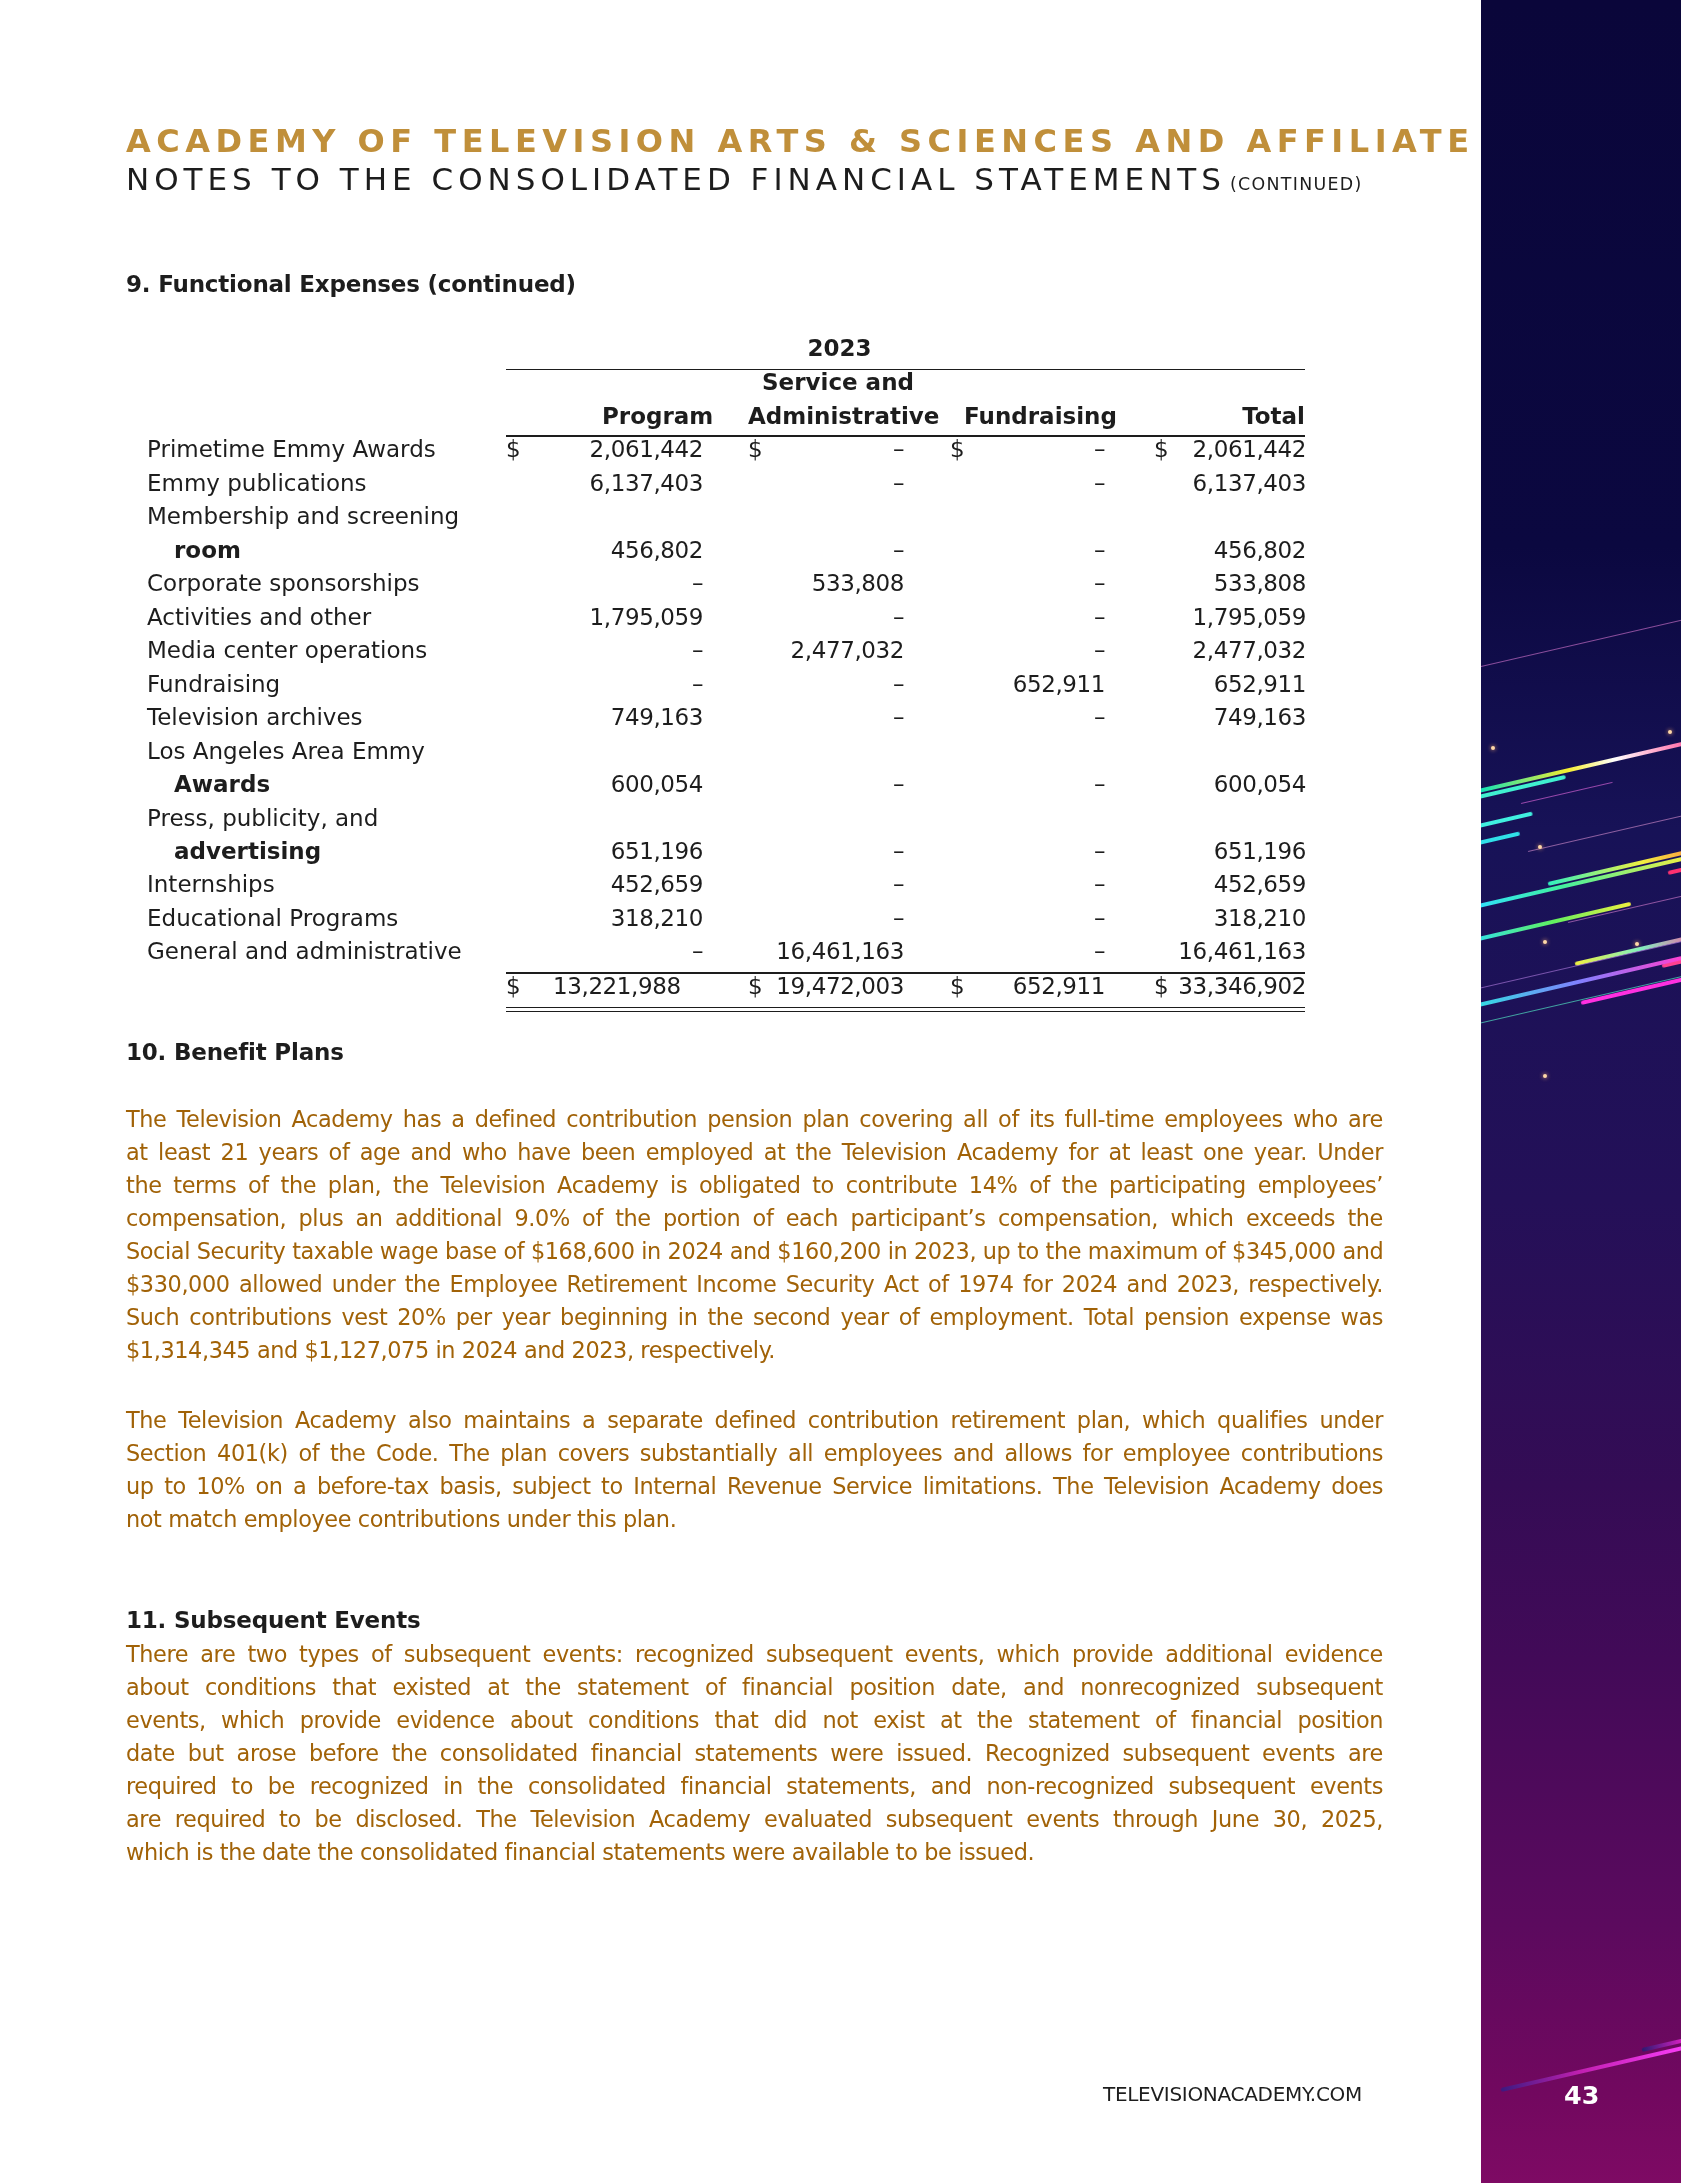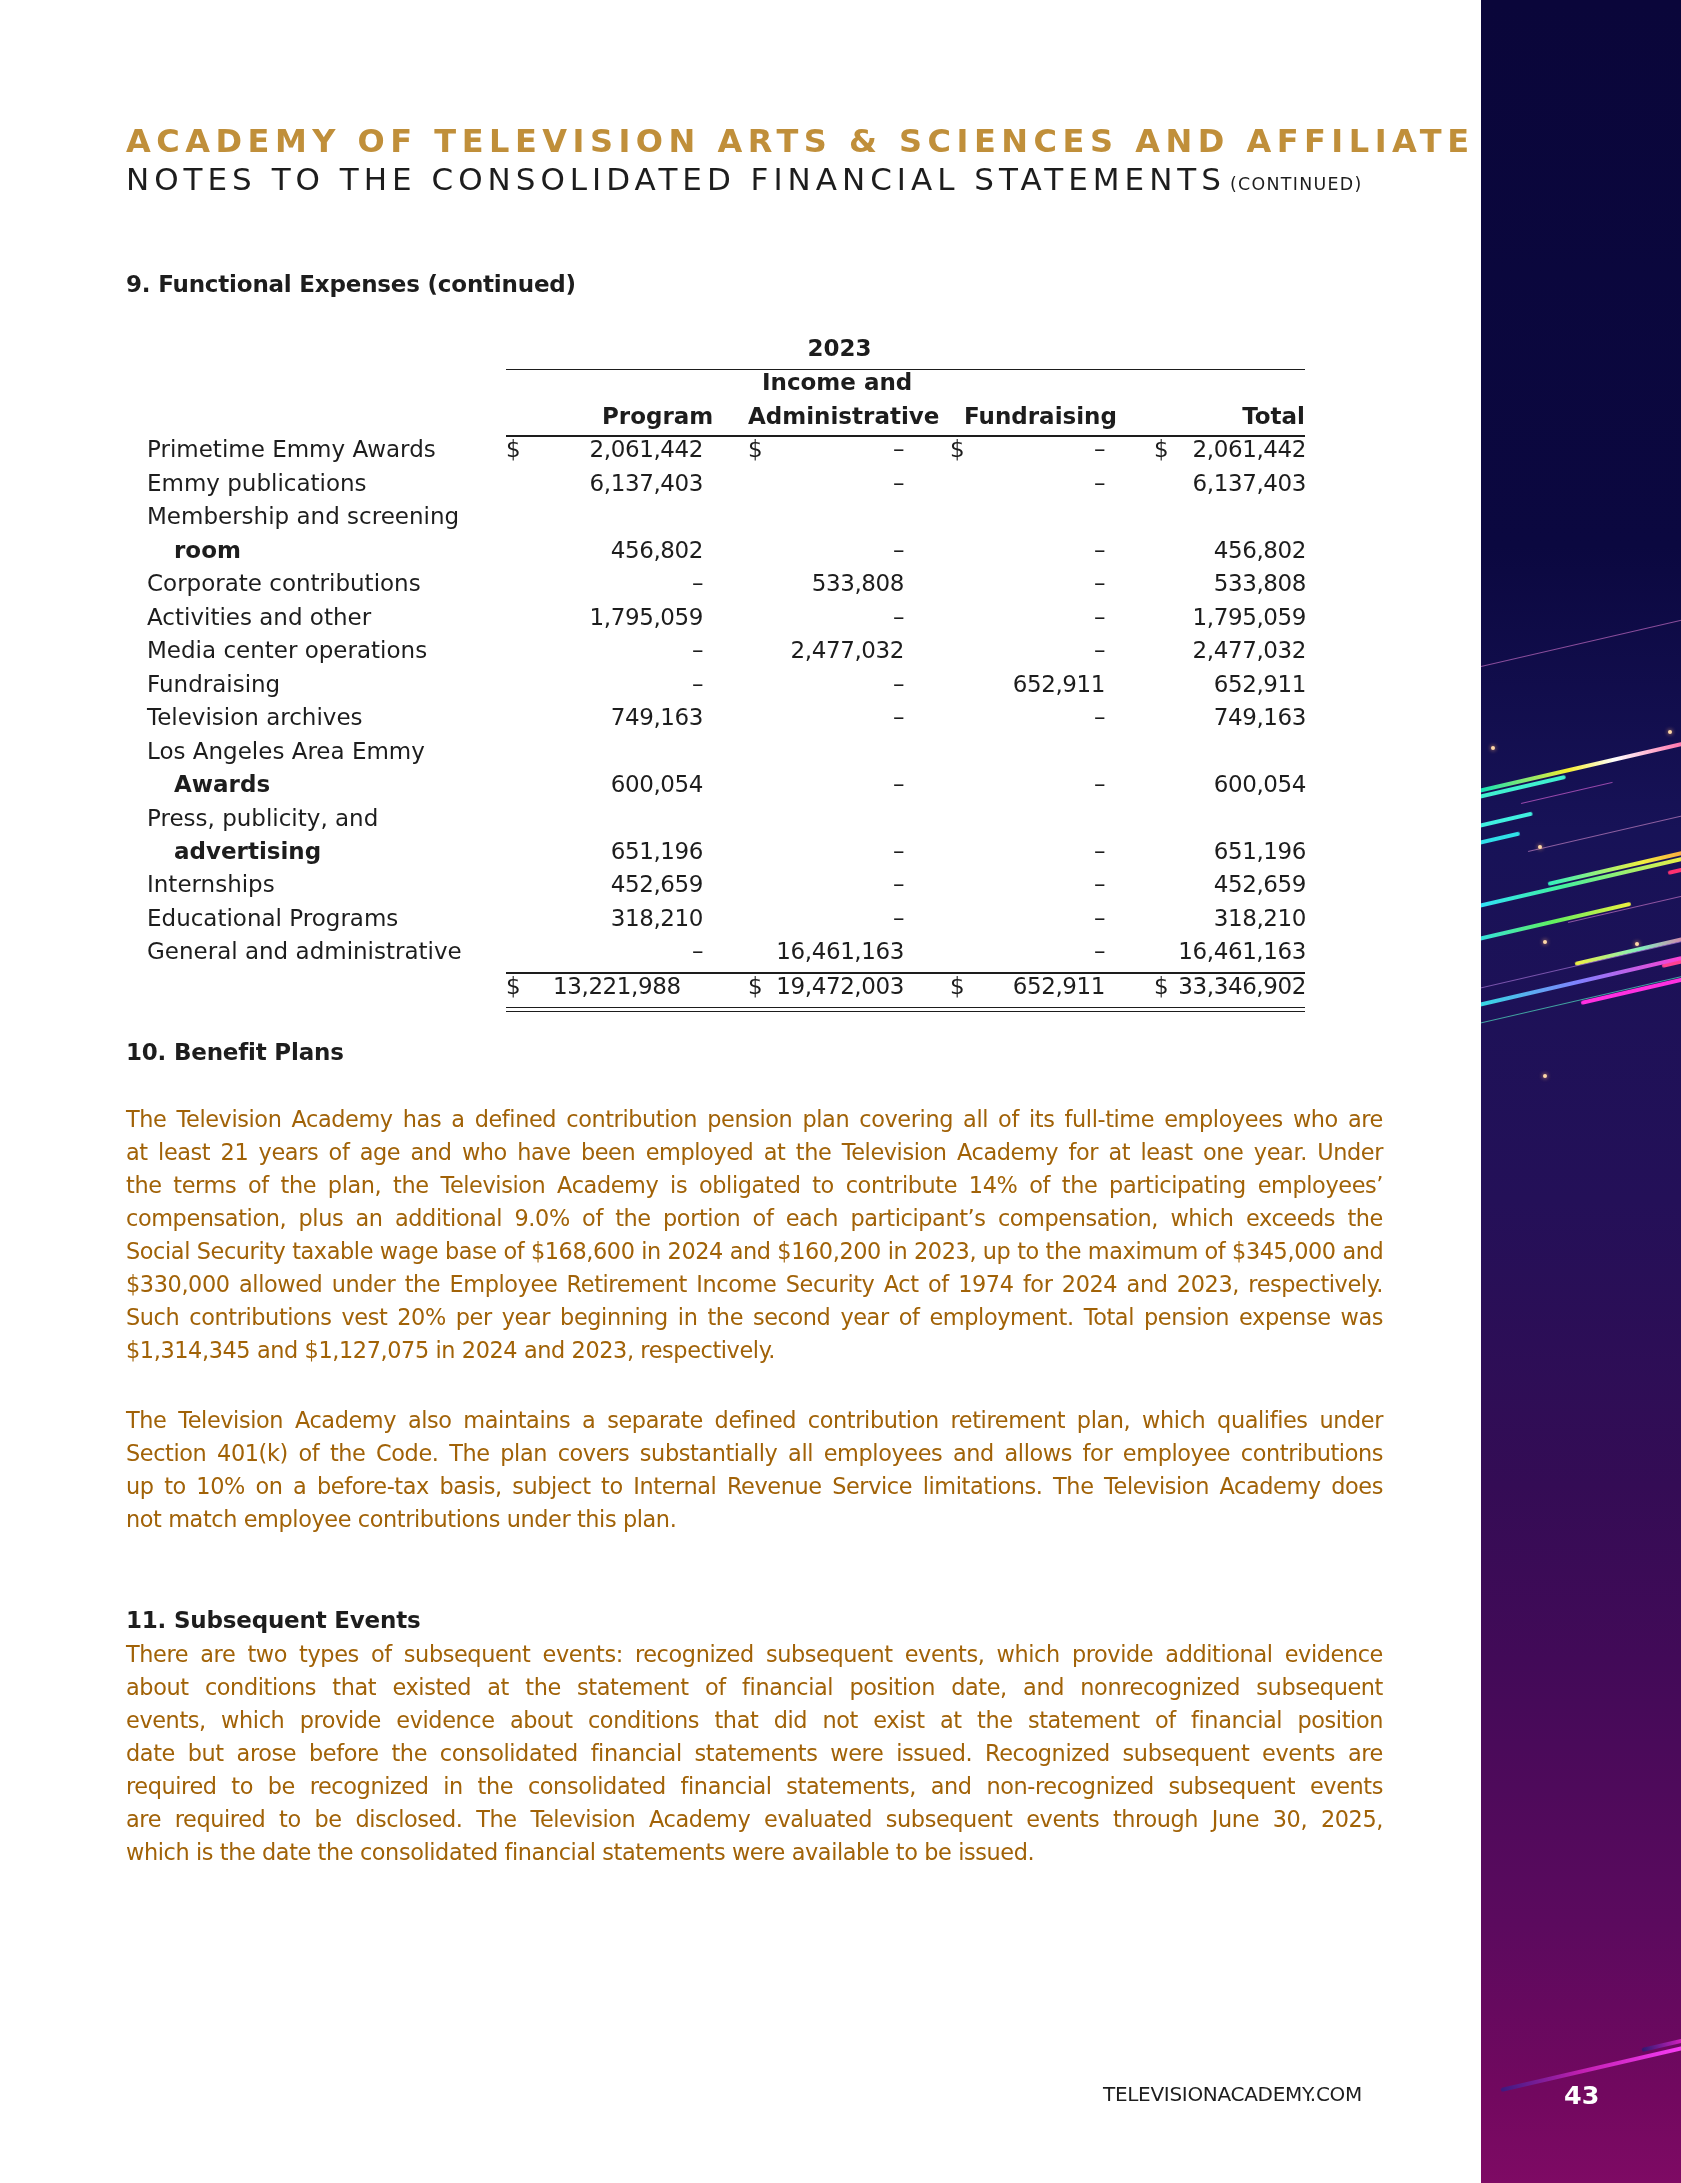--- a/index.html
+++ b/index.html
@@ -64,21 +64,21 @@
 <div class="page">
 
   <div class="header-title">ACADEMY OF TELEVISION ARTS &amp; SCIENCES AND AFFILIATE</div>
   <div class="header-subtitle"><span>NOTES TO THE CONSOLIDATED FINANCIAL STATEMENTS</span><span class="cont">(CONTINUED)</span></div>
 
   <div class="section-heading" style="top:271px;">9. Functional Expenses (continued)</div>
 
   <div class="tbl" id="fx-table">
     <div class="year-label">2023</div>
     <div class="rule thin" style="top:369px;"></div>
-    <div class="colhead" style="top:369px; left:762px; width:147px; text-align:center;">Income and</div>
+    <div class="colhead" style="top:369px; left:762px; width:147px; text-align:center;">Service and</div>
     <div class="colhead" style="top:403px; left:602px; width:100px; text-align:right;">Program</div>
     <div class="colhead" style="top:403px; left:748px; width:174px; text-align:center;">Administrative</div>
     <div class="colhead" style="top:403px; left:964px; width:147px; text-align:center;">Fundraising</div>
     <div class="colhead" style="top:403px; left:1171px; width:134px; text-align:right;">Total</div>
     <div class="rule" style="top:435px;"></div>
     <div id="rows-container">
         <div class="row-label" style="top: 436px;">Primetime Emmy Awards</div>
         <div class="cell" style="top: 436px; right: 778px;">2,061,442</div>
         <div class="dollar" style="top: 436px; left: 506px;">$</div>
         <div class="cell" style="top: 436px; right: 577px;">–</div>
@@ -91,21 +91,21 @@
         <div class="cell" style="top: 470px; right: 778px;">6,137,403</div>
         <div class="cell" style="top: 470px; right: 577px;">–</div>
         <div class="cell" style="top: 470px; right: 376px;">–</div>
         <div class="cell" style="top: 470px; right: 175px;">6,137,403</div>
         <div class="row-label" style="top: 503px;">Membership and screening</div>
         <div class="row-label indent" style="top: 537px;">room</div>
         <div class="cell" style="top: 537px; right: 778px;">456,802</div>
         <div class="cell" style="top: 537px; right: 577px;">–</div>
         <div class="cell" style="top: 537px; right: 376px;">–</div>
         <div class="cell" style="top: 537px; right: 175px;">456,802</div>
-        <div class="row-label" style="top: 570px;">Corporate contributions</div>
+        <div class="row-label" style="top: 570px;">Corporate sponsorships</div>
         <div class="cell" style="top: 570px; right: 778px;">–</div>
         <div class="cell" style="top: 570px; right: 577px;">533,808</div>
         <div class="cell" style="top: 570px; right: 376px;">–</div>
         <div class="cell" style="top: 570px; right: 175px;">533,808</div>
         <div class="row-label" style="top: 604px;">Activities and other</div>
         <div class="cell" style="top: 604px; right: 778px;">1,795,059</div>
         <div class="cell" style="top: 604px; right: 577px;">–</div>
         <div class="cell" style="top: 604px; right: 376px;">–</div>
         <div class="cell" style="top: 604px; right: 175px;">1,795,059</div>
         <div class="row-label" style="top: 637px;">Media center operations</div>

